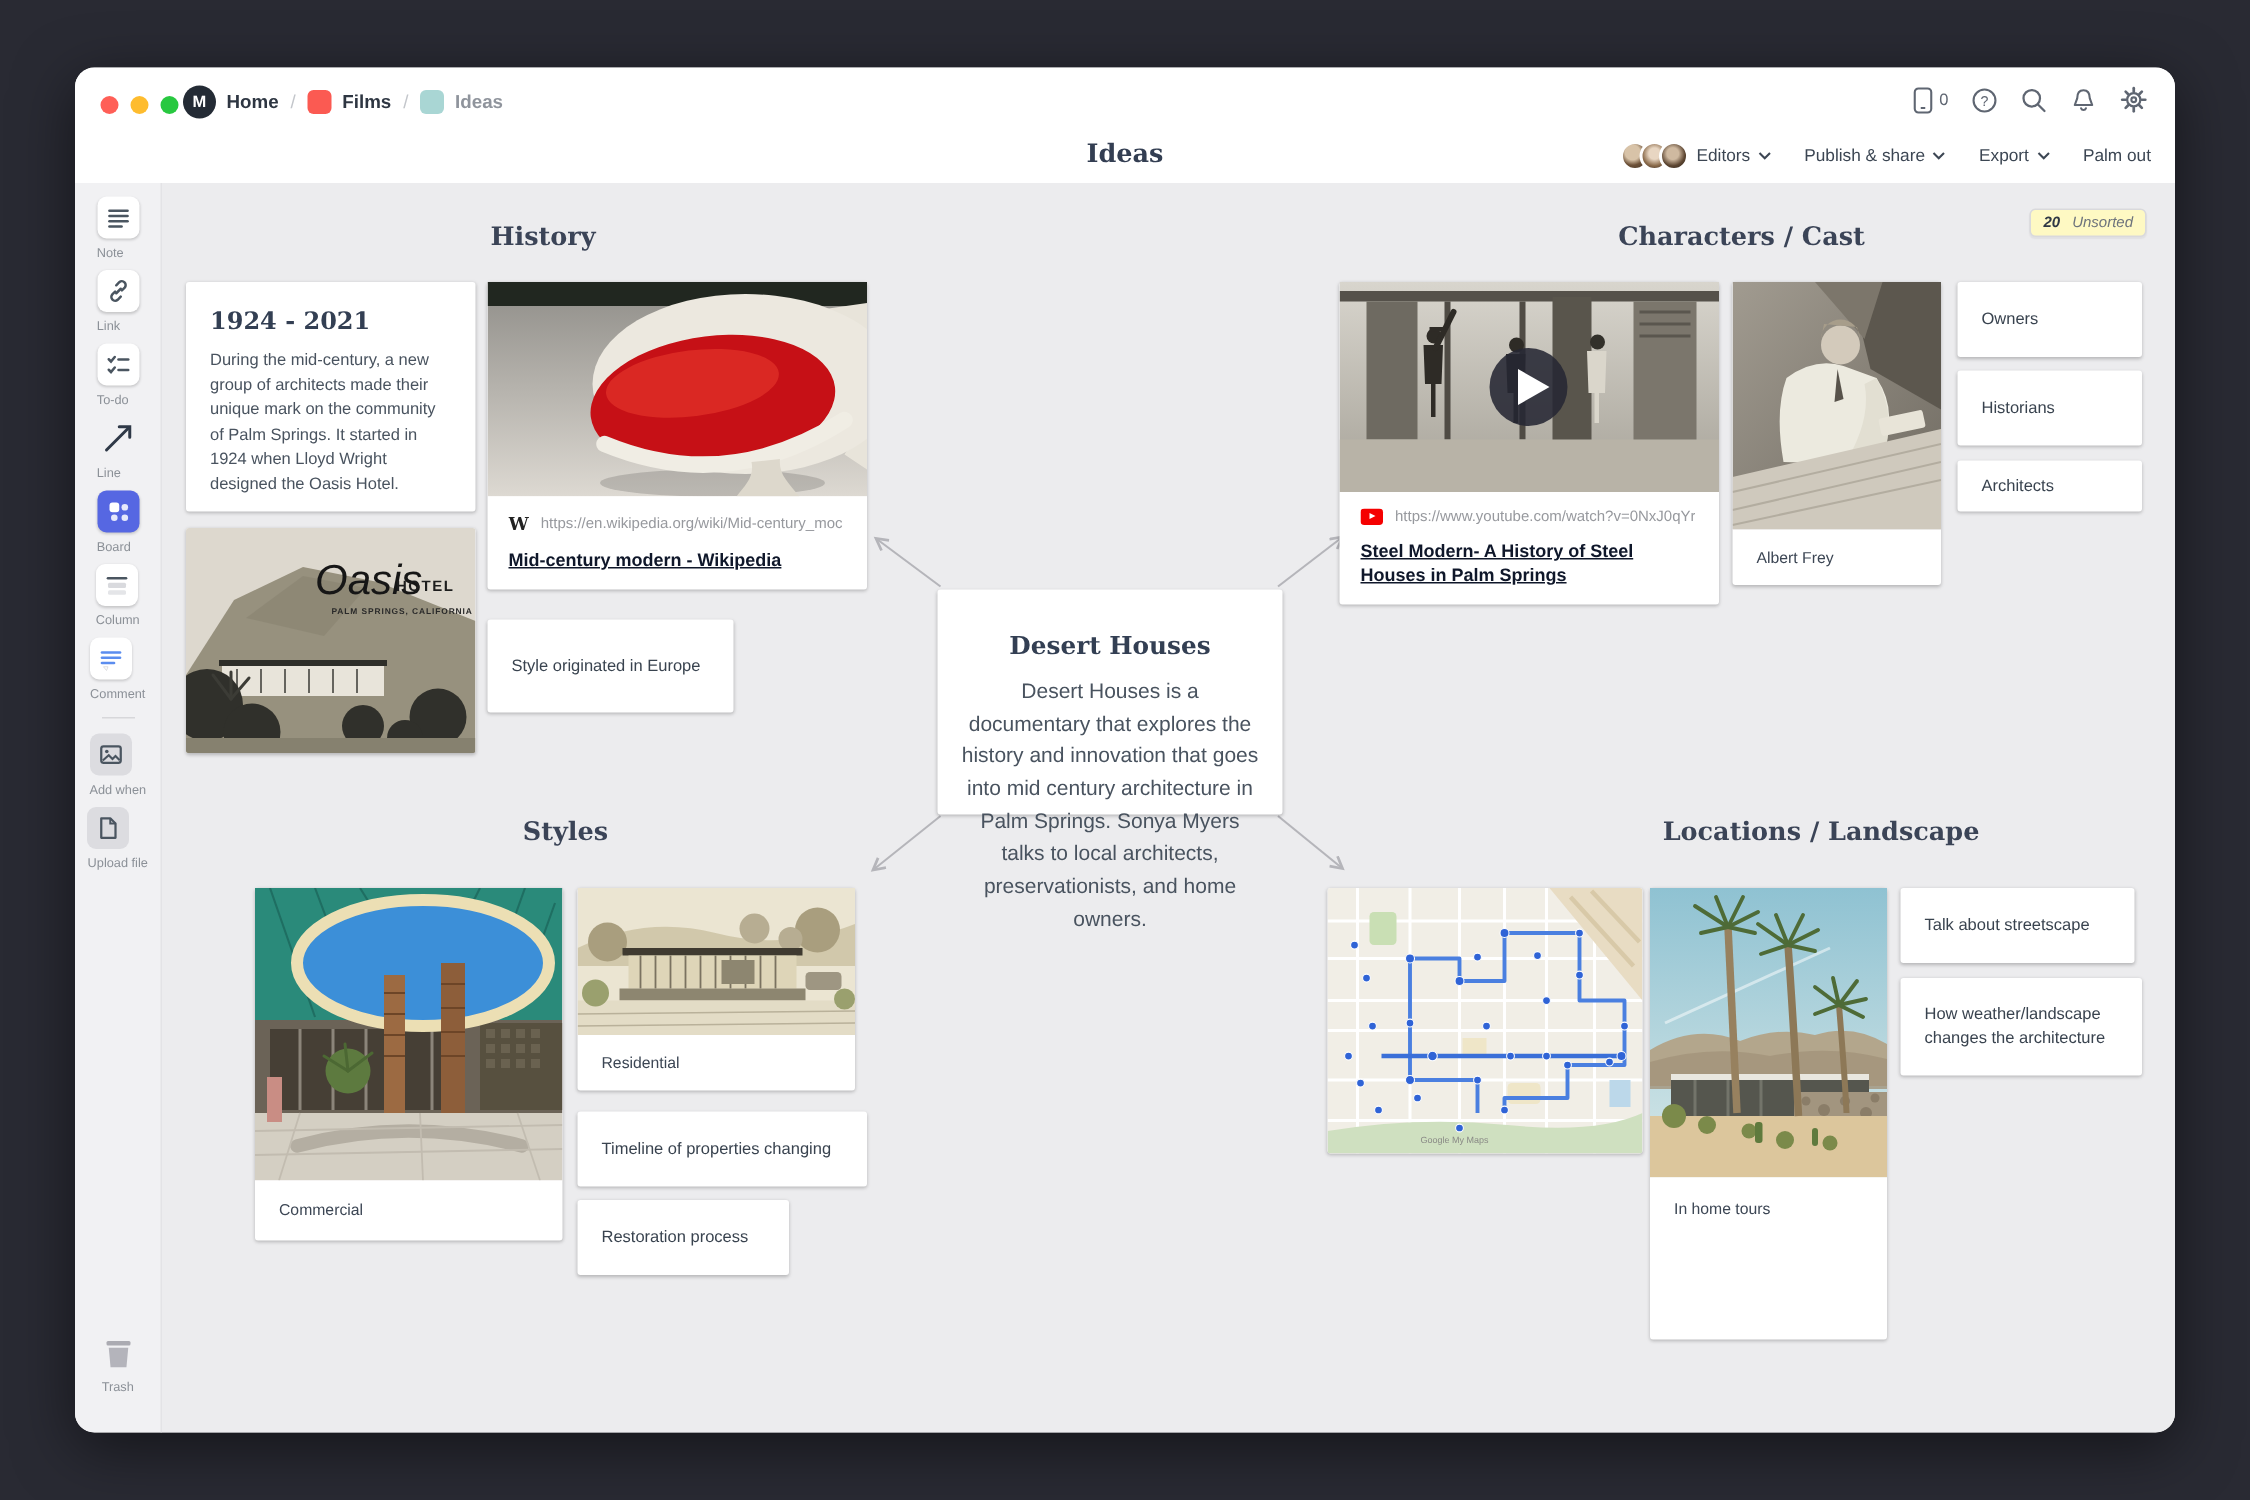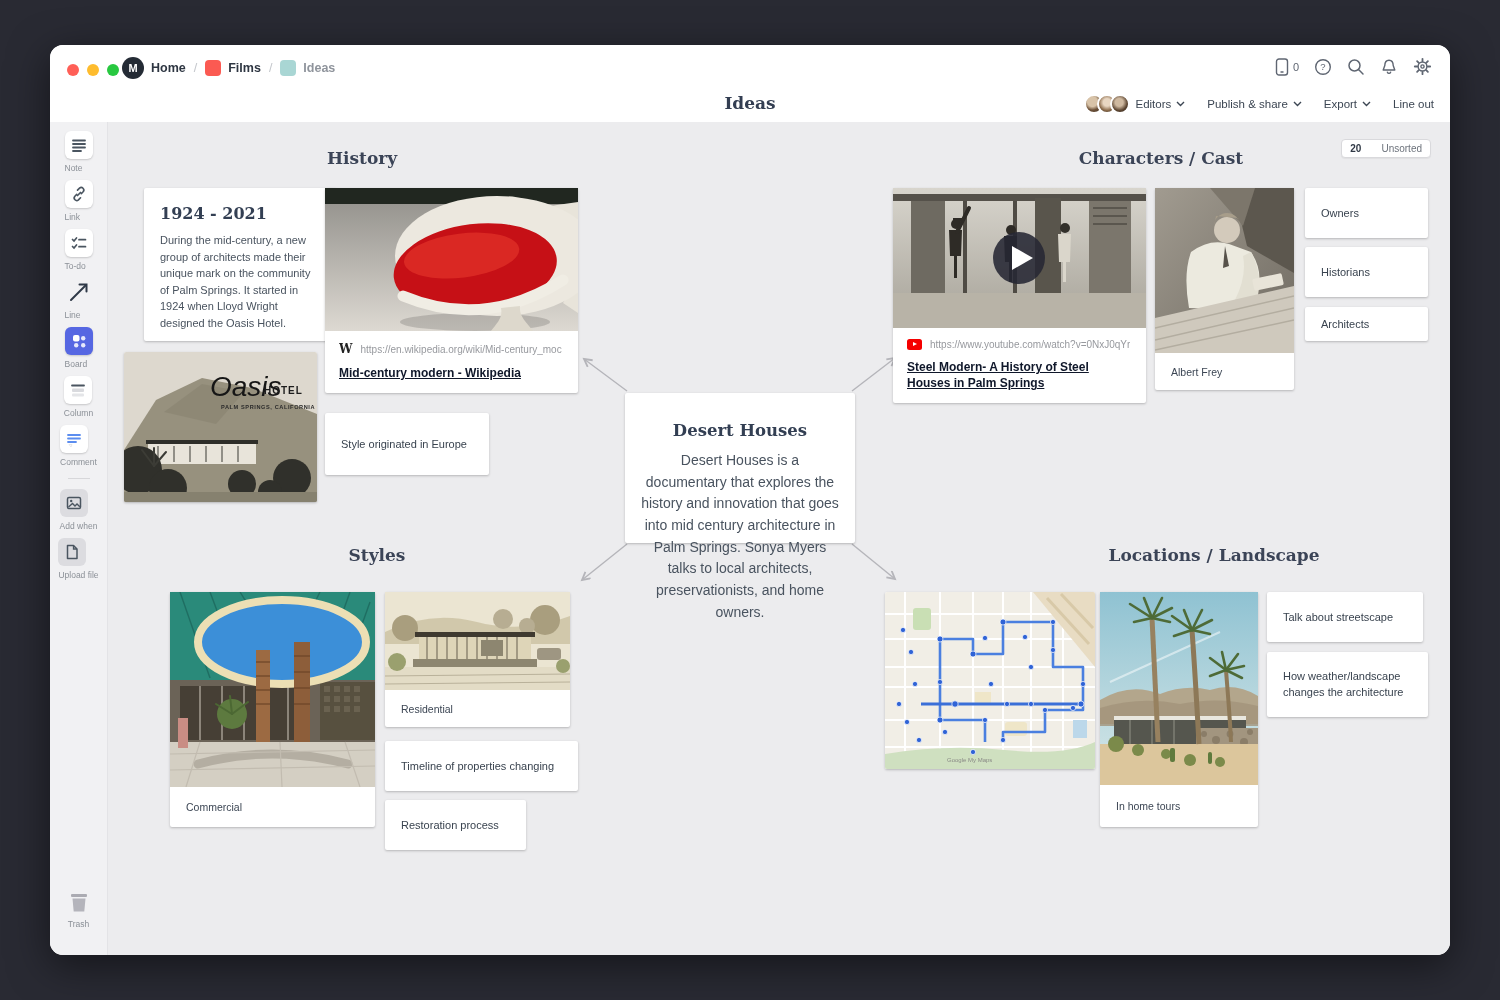--- a/index.html
+++ b/index.html
@@ -52,28 +52,28 @@
   .caption { display:flex; align-items:center; padding-left:16px; font-size:10.5px; color:#3c4654; }
   .note-line { display:flex; align-items:center; padding:0 16px; font-size:11px; color:#39434f; }
   .link-meta { padding:11px 14px 12px; }
   .url-row { display:flex; align-items:center; gap:8px; font-size:10px; color:#97999e; white-space:nowrap; overflow:hidden; }
   .url-row .url { overflow:hidden; text-overflow:clip; }
   .link-title { margin-top:9px; font-size:12px; font-weight:700; color:#0f172a; text-decoration:underline; line-height:1.35; cursor:pointer; }
   .w-glyph { font-family:"DejaVu Serif","Liberation Serif",serif; font-weight:700; font-size:12px; color:#222; flex:0 0 auto; }
   .yt-glyph { width:15px; height:11px; background:#f50000; border-radius:2.5px; position:relative; flex:0 0 auto; }
   .yt-glyph:after { content:""; position:absolute; left:5.5px; top:2.8px; border-left:4.5px solid #fff; border-top:2.8px solid transparent; border-bottom:2.8px solid transparent; }
 
-  .note-1924 { padding:16px;margin-left:20px; }
+  .note-1924 { padding:16px; }
   .note-1924 h3 { font-family:"DejaVu Serif","Liberation Serif",serif; font-size:16px; color:#333f53; margin-bottom:9px; }
   .note-1924 p { font-size:11px; color:#49535f; line-height:1.5; }
   .center-card { padding:28px 14px; text-align:center; }
   .center-card h3 { font-family:"DejaVu Serif","Liberation Serif",serif; font-size:16.5px; color:#333f53; margin-bottom:10px; }
   .center-card p { font-size:14px; color:#49535f; line-height:1.55; }
 
-  .badge { position:absolute; display:flex; align-items:center; gap:20px; background:#ffffff; border:1px solid #d9d9dc; border-radius:4px; padding:3px 8px; font-size:10px; color:#6d737c; box-shadow:0 1px 1px rgba(0,0,0,.05); }
+  .badge { position:absolute; display:flex; align-items:center; gap:8px; background:#fef9c3; border:1px solid #d9d9dc; border-radius:4px; padding:3px 8px; font-size:10px; color:#6d737c; box-shadow:0 1px 1px rgba(0,0,0,.05);font-style:italic; }
   .badge b { color:#2f3845; font-weight:700; }
 
   svg text { font-family:"Liberation Sans","DejaVu Sans",sans-serif; }
 </style>
 </head>
 <body>
 
 <div class="app-window">
 
   <div class="titlebar">
@@ -163,21 +163,21 @@
             <polyline points="1,1 4.5,4.5 8,1" fill="none" stroke="#3c4653" stroke-width="1.4"></polyline>
           </svg>
       </span>
       <span class="menu-item">
         <span>Export</span>
         <svg width="9" height="6" viewBox="0 0 9 6">
             <polyline points="1,1 4.5,4.5 8,1" fill="none" stroke="#3c4653" stroke-width="1.4"></polyline>
           </svg>
       </span>
       <span class="menu-item">
-        <span>Line out</span>
+        <span>Palm out</span>
       </span>
     </div>
   </div>
 
   <div class="main">
 
     <div class="toolbar">
       <div class="tool">
         <span class="tool-btn">
             <svg width="18" height="18" viewBox="0 0 18 18">
@@ -654,21 +654,21 @@
               <circle cx="118" cy="148" r="2.6"></circle>
               <circle cx="88" cy="160" r="2.6"></circle>
               <circle cx="60" cy="140" r="2.6"></circle>
               <circle cx="146" cy="75" r="2.6"></circle>
               <circle cx="106" cy="92" r="2.6"></circle>
           </g>
           <text x="62" y="170" font-size="6" fill="#8a8a86">Google My Maps</text>
         </svg>
       </div>
 
-      <div class="card" style="left:992px;top:470px;width:158px;height:235px">
+      <div class="card" style="left:992px;top:470px;width:158px;height:301px">
         <span class="img-frame">
           <svg width="158" height="193" viewBox="0 0 158 193">
             <defs>
                 <linearGradient id="palmsky" x1="0" y1="0" x2="0" y2="1">
                   <stop offset="0" stop-color="#8fc2d2"></stop>
                   <stop offset="1" stop-color="#d8e8e8"></stop>
                 </linearGradient>
               </defs>
             <rect width="158" height="193" fill="url(#palmsky)"></rect>
             <line x1="10" y1="90" x2="120" y2="40" stroke="#ffffff" stroke-width="2" opacity=".5"></line>

